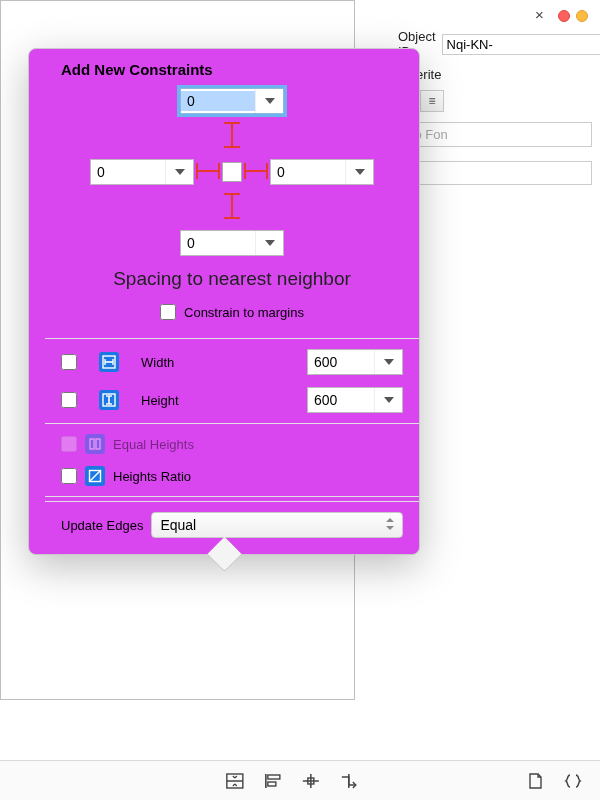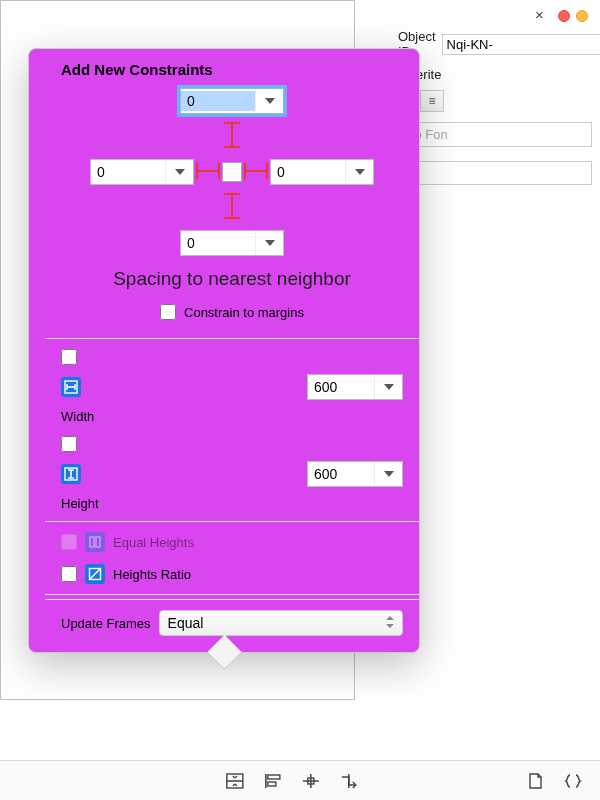--- a/index.html
+++ b/index.html
@@ -161,21 +161,21 @@
     font-size: 19px;
   }
   .checkbox-row, .option-row {
     display: flex;
     align-items: center;
     padding: 6px 16px;
     gap: 8px;
   }
   .checkbox-row.centered { justify-content:center; }
   .option-row { justify-content: space-between; }
-  .option-row .left { display:flex; align-items:flex-start; gap:12px;flex-direction:column; }
+  .option-row .left { display:flex; align-items:center; gap:22px; }
 
   input[type=checkbox] {
     width: 16px; height: 16px;
   }
 
   .icon-sq {
     width: 20px;
     height: 20px;
     background: #1b78e3;
     border-radius: 3px;
@@ -433,21 +433,21 @@
     </span>
     <span>Heights Ratio</span>
   </div>
 
   <div class="sep"></div>
 
 
   <div class="sep"></div>
 
   <div class="label-field">
-    <span class="lbl">Update Frames</span>
+    <span class="lbl">Update Edges</span>
     <div class="popup-select">
       <span>Equal</span>
       <span class="updown">
         <svg viewBox="0 0 8 12">
             <path d="M4 0 L8 4 L0 4 Z M4 12 L0 8 L8 8 Z" fill="#888"></path>
           </svg>
       </span>
     </div>
   </div>
 

